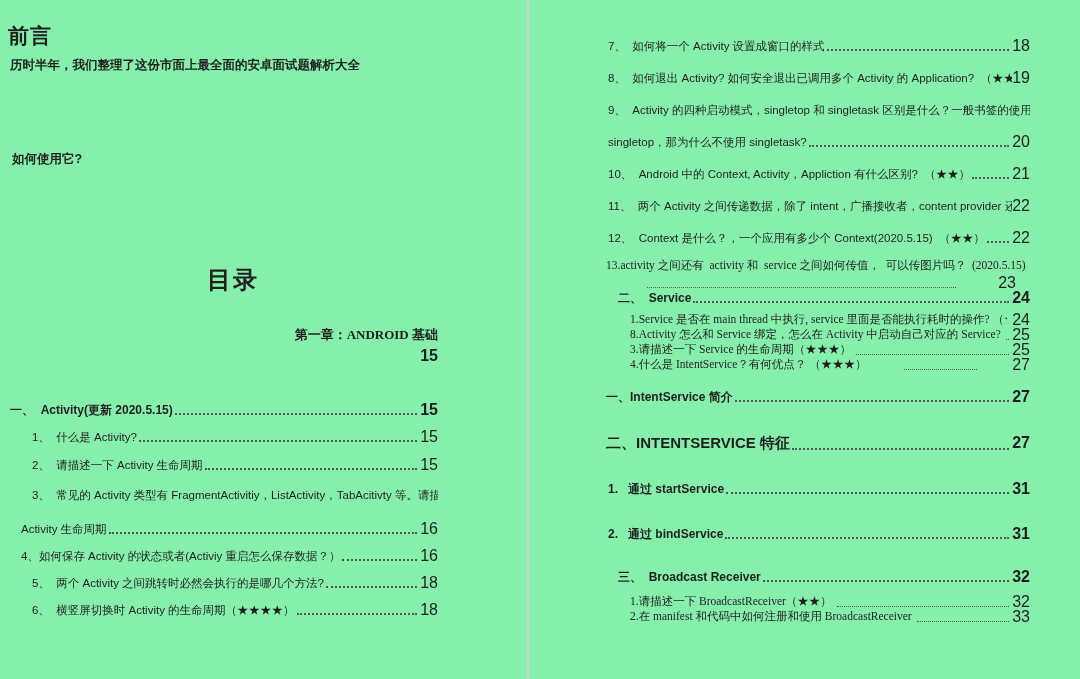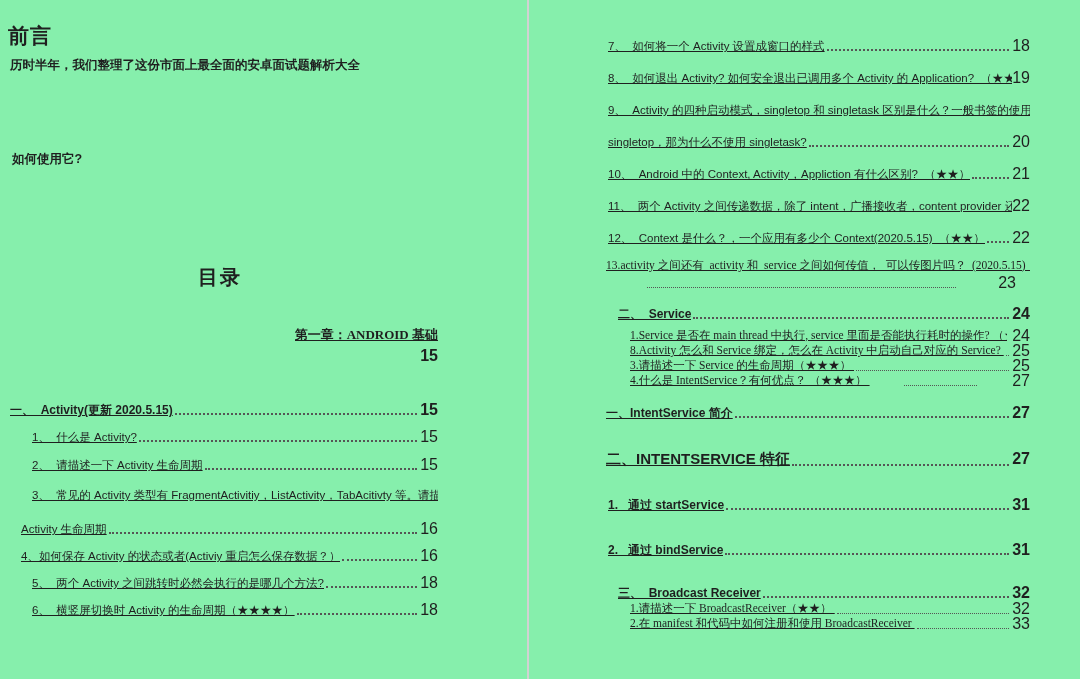--- a/index.html
+++ b/index.html
@@ -12,26 +12,26 @@
   .page-left  { position:absolute; left:8px;   top:0;    width:430px; height:679px; overflow:hidden; }
   .page-right { position:absolute; left:606px; top:38px; width:424px; overflow:hidden; }
 
   .preface-title { position:absolute; left:0; top:22px; font-size:21px; font-weight:bold; letter-spacing:1px; }
   .lead  { position:absolute; left:2px; top:57px;  width:426px; font-size:12.5px; font-weight:bold; white-space:pre; }
   .bodyp { position:absolute; left:2px; top:86px;  width:428px; font-family:"Liberation Serif",serif; font-size:12px; }
   .bodyp .bline { line-height:19.5px; white-space:pre; overflow:hidden; }
   .usage-title { position:absolute; left:4px; top:151px; font-size:12.5px; font-weight:bold; white-space:pre; }
   .usage { position:absolute; left:2px; top:185px; width:428px; font-family:"Liberation Serif",serif; font-size:12px; }
   .usage .bline { line-height:20px; white-space:pre; overflow:hidden; }
-  .toc-title { position:absolute; left:0; top:264px; width:424px; text-align:center; font-size:20px; font-weight:bold; letter-spacing:2px; }
+  .toc-title { position:absolute; left:13px; top:264px; width:424px; text-align:center; font-size:24px; font-weight:bold; letter-spacing:2px; }
   .toc-left  { position:absolute; left:0; top:327px; width:430px; }
 
   
   .toc-row { display:flex; align-items:flex-end; }
-  .toc-row .t  { white-space:pre; flex:0 1 auto; overflow:hidden;text-decoration:underline; }
+  .toc-row .t  { white-space:pre; flex:0 1 auto; overflow:hidden; }
   .toc-row .dots { flex:1 1 auto; min-width:0; border-bottom:2px dotted #555; margin:0 3px 3px 2px; }
   .toc-row .pg { flex:0 0 auto; font-family:Liberation Sans, sans-serif; font-size:16px; line-height:inherit; }
 
   .chapter { font-family:"Liberation Serif",serif; font-weight:bold; font-size:13px; line-height:16px; }
   .secb    { font-weight:bold; font-size:12px; line-height:16px; }
   .bnum    { font-weight:bold; font-size:12px; line-height:16px; }
   .item    { font-size:11.5px; line-height:16px; }
   .cont    { font-size:11.5px; line-height:16px; }
   .sub     { font-family:"Liberation Serif",serif; font-size:11.5px; line-height:15px; }
   .sub .dots { margin-bottom:2px; border-bottom-width:1.5px; }
@@ -176,21 +176,21 @@
           <span class="t">13.activity 之间还有  activity 和  service 之间如何传值，  可以传图片吗？  (2020.5.15)  （上海）</span>
 
         </div>
 
         <div class="toc-row sub pl0 pr14" style="margin-top: 2px; gap: 39px;">
           <span class="t"></span>
           <span class="dots"></span>
           <span class="pg">23</span>
         </div>
 
-        <div class="toc-row secb pl12" style="margin-top: 16px;">
+        <div class="toc-row secb pl12" style="">
           <span class="t">二、  Service</span>
           <span class="dots"></span>
           <span class="pg">24</span>
         </div>
 
         <div class="toc-row sub pl24" style="margin-top: 6px;">
           <span class="t">1.Service 是否在 main thread 中执行, service 里面是否能执行耗时的操作? （★★） </span>
           <span class="dots"></span>
           <span class="pg">24</span>
         </div>
@@ -236,21 +236,21 @@
           <span class="dots"></span>
           <span class="pg">31</span>
         </div>
 
         <div class="toc-row secb pl12" style="margin-top: 27px;">
           <span class="t">三、  Broadcast Receiver</span>
           <span class="dots"></span>
           <span class="pg">32</span>
         </div>
 
-        <div class="toc-row sub pl24" style="">
+        <div class="toc-row sub pl24" style="margin-top: 9px;">
           <span class="t">1.请描述一下 BroadcastReceiver（★★） </span>
           <span class="dots"></span>
           <span class="pg">32</span>
         </div>
 
         <div class="toc-row sub pl24" style="margin-top: 0px;">
           <span class="t">2.在 manifest 和代码中如何注册和使用 BroadcastReceiver </span>
           <span class="dots"></span>
           <span class="pg">33</span>
         </div>

